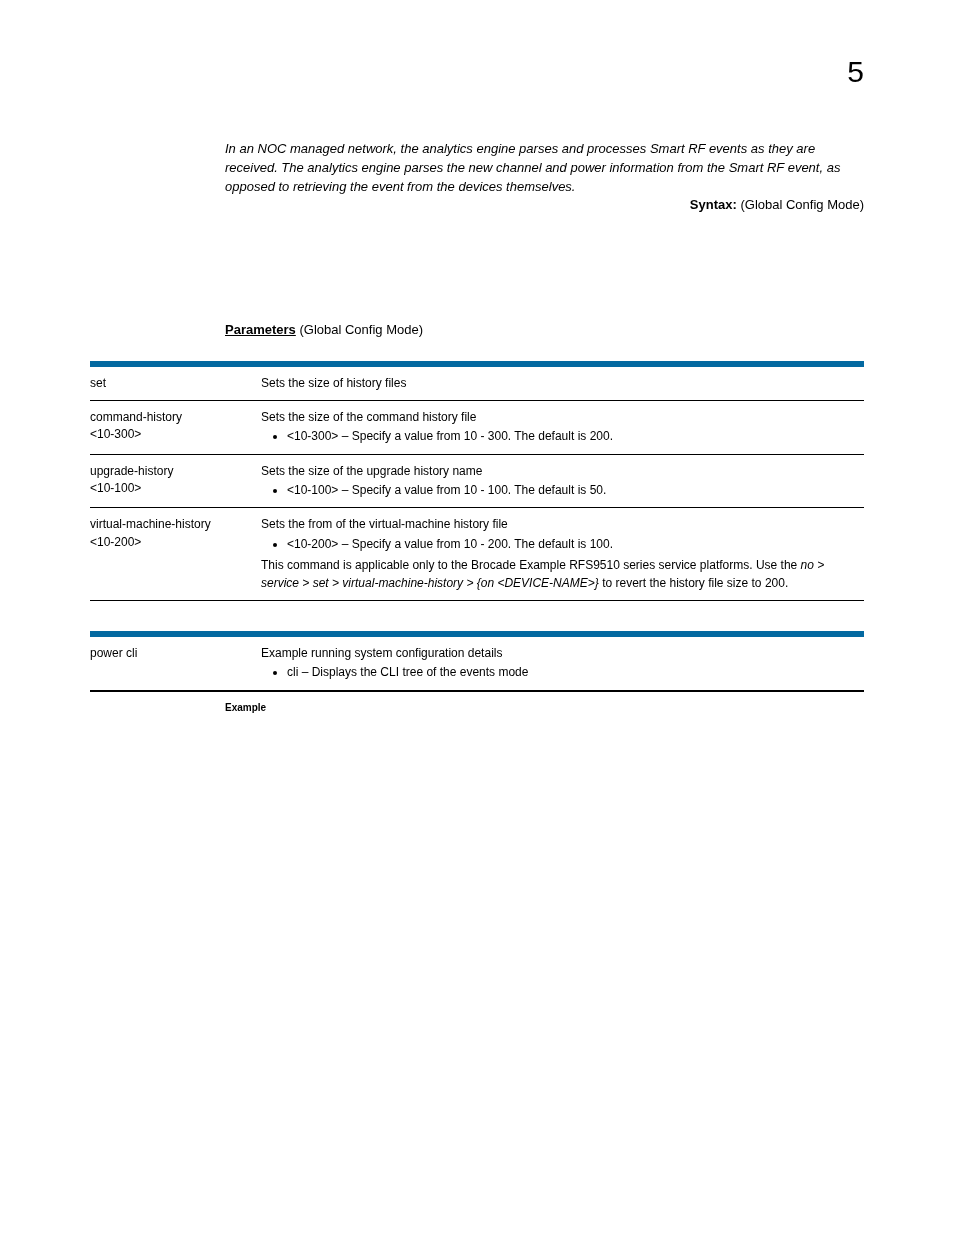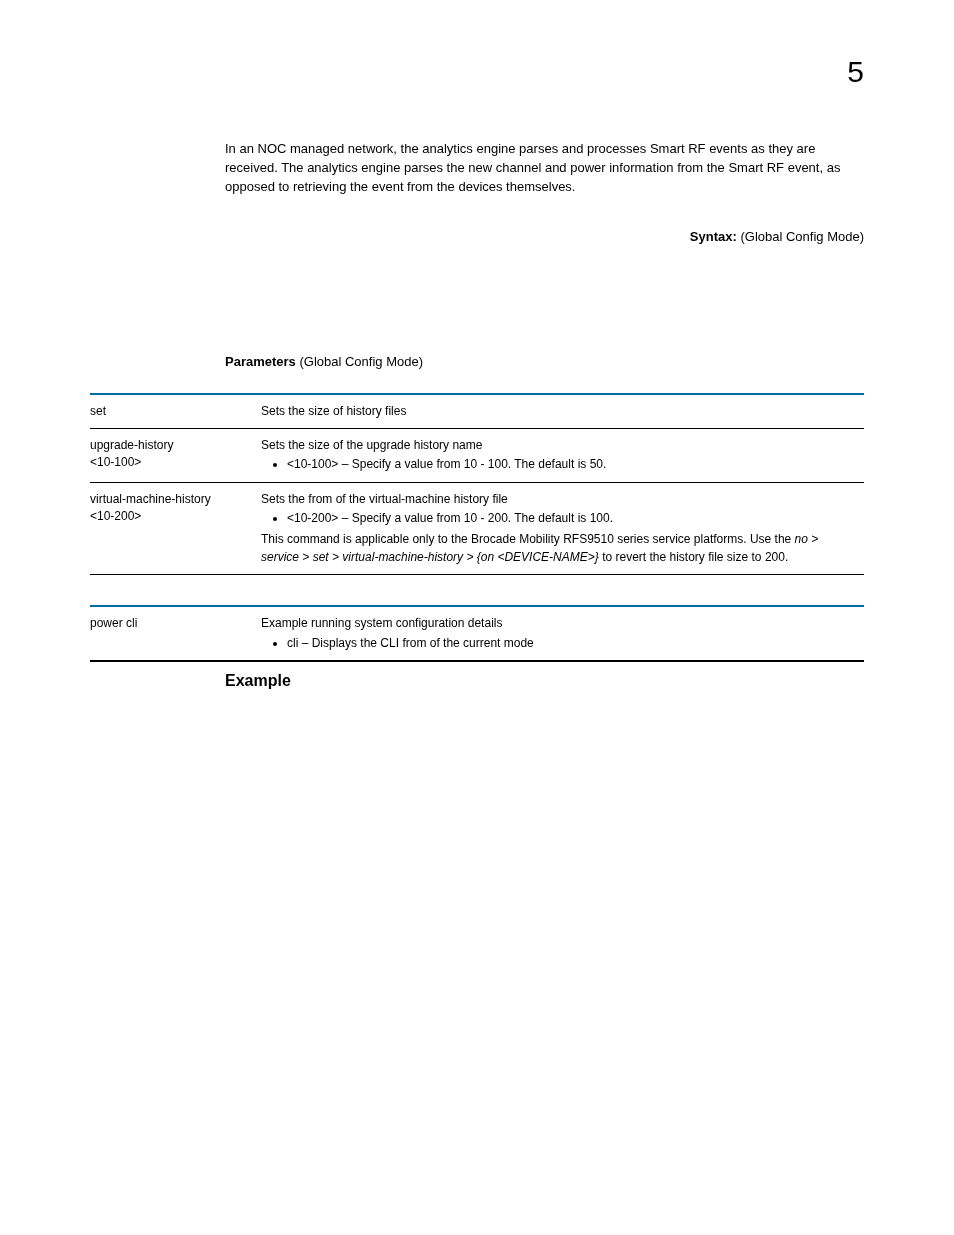--- a/index.html
+++ b/index.html
@@ -23,56 +23,57 @@
     font-size: 30px;
     font-weight: normal;
     font-family: Arial, Helvetica, sans-serif;
   }
   .indent-block {
     margin-left: 135px;
     margin-top: 80px;
   }
   .para {
     line-height: 1.45;
-    margin: 0 0 32px 0;
+    margin: 0 0 0 0;
+    font-style: italic;
   }
   .syntax-line {
     margin: 0 0 22px 0;
     text-align: right;
   }
   .syntax-label { font-weight: bold; }
   .params-line { margin-top: 110px; margin-bottom: 24px; }
-  .params-label { font-weight: bold; }
+  .params-label { font-weight: bold; text-decoration: underline; }
 
   table.ptbl {
     width: 100%;
     border-collapse: collapse;
     font-size: 12px;
     margin-bottom: 30px;
   }
   table.ptbl tbody { }
   table.ptbl tr { border-bottom: 1px solid #000; }
-  table.ptbl tr.first { border-top: 2px solid #0369a1; }
+  table.ptbl tr.first { border-top: 6px solid #0369a1; }
   table.ptbl tr.last-thick { border-bottom: 2px solid #000; }
   table.ptbl td {
     padding: 8px 6px 8px 0;
     vertical-align: top;
     line-height: 1.45;
   }
   table.ptbl td.c1 { width: 165px; }
   ul.bul {
     margin: 2px 0 0 0;
     padding: 0 0 0 26px;
     list-style: disc;
   }
   ul.bul li { margin: 0; padding: 0; line-height: 1.45; }
   .ital { font-style: italic; }
   .example-label {
     font-weight: bold;
-    font-size: 16px;
+    font-size: 10px;
     margin-left: 135px;
     margin-top: 4px;
   }
 </style>
 </head>
 <body>
 
 <div class="page">
 
   <div class="chapnum">5</div>
@@ -90,20 +91,32 @@
   </div>
 
   <table class="ptbl">
     <tbody>
       <tr class="first">
         <td class="c1">set</td>
         <td>Sets the size of history files</td>
       </tr>
       <tr>
         <td class="c1">
+          <span>command-history</span><br>
+          <span>&lt;10-300&gt;</span>
+        </td>
+        <td>
+          <span>Sets the size of the command history file</span>
+          <ul class="bul">
+            <li>&lt;10-300&gt; – Specify a value from 10 - 300. The default is 200.</li>
+          </ul>
+        </td>
+      </tr>
+      <tr>
+        <td class="c1">
           <span>upgrade-history</span><br>
           <span>&lt;10-100&gt;</span>
         </td>
         <td>
           <span>Sets the size of the upgrade history name</span>
           <ul class="bul">
             <li>&lt;10-100&gt; – Specify a value from 10 - 100. The default is 50.</li>
           </ul>
         </td>
       </tr>
@@ -111,35 +124,35 @@
         <td class="c1">
           <span>virtual-machine-history</span><br>
           <span>&lt;10-200&gt;</span>
         </td>
         <td>
           <span>Sets the from of the virtual-machine history file</span>
           <ul class="bul">
             <li>&lt;10-200&gt; – Specify a value from 10 - 200. The default is 100.</li>
           </ul>
           <div style="margin-top:4px">
-            <span>This command is applicable only to the Brocade Mobility RFS9510 series service platforms. Use the </span><span class="ital">no &gt; service &gt; set &gt; virtual-machine-history &gt; {on &lt;DEVICE-NAME&gt;}</span><span> to revert the history file size to 200.</span>
+            <span>This command is applicable only to the Brocade Example RFS9510 series service platforms. Use the </span><span class="ital">no &gt; service &gt; set &gt; virtual-machine-history &gt; {on &lt;DEVICE-NAME&gt;}</span><span> to revert the history file size to 200.</span>
           </div>
         </td>
       </tr>
     </tbody>
   </table>
 
   <table class="ptbl" style="margin-bottom:10px">
     <tbody>
       <tr class="first last-thick">
         <td class="c1">power cli</td>
         <td>
           <span>Example running system configuration details</span>
           <ul class="bul">
-            <li>cli – Displays the CLI from of the current mode</li>
+            <li>cli – Displays the CLI tree of the events mode</li>
           </ul>
         </td>
       </tr>
     </tbody>
   </table>
 
   <div class="example-label">Example</div>
 
 </div>
 

